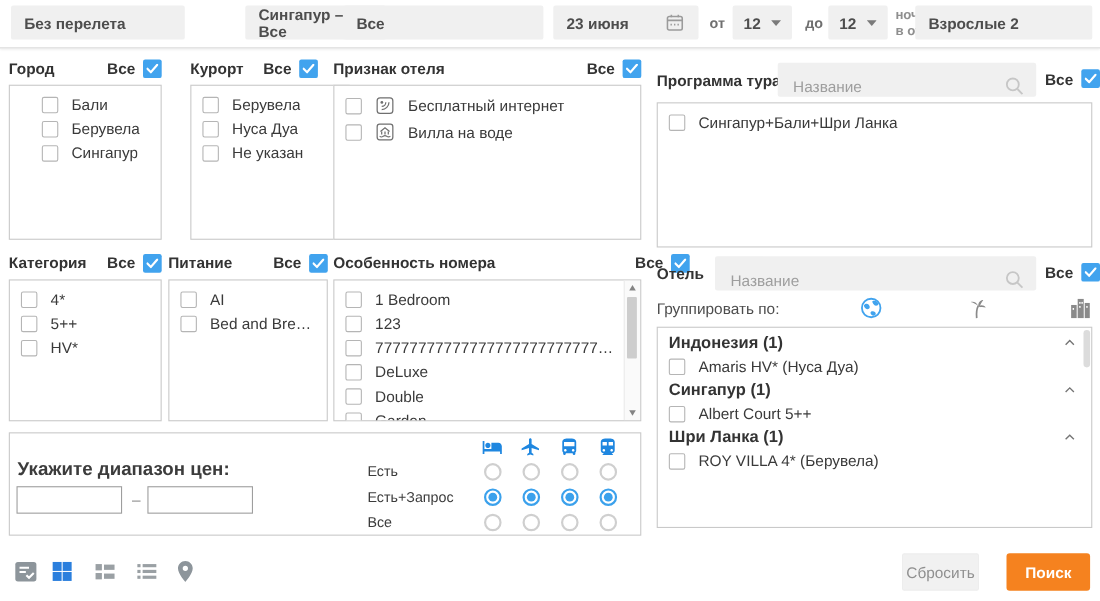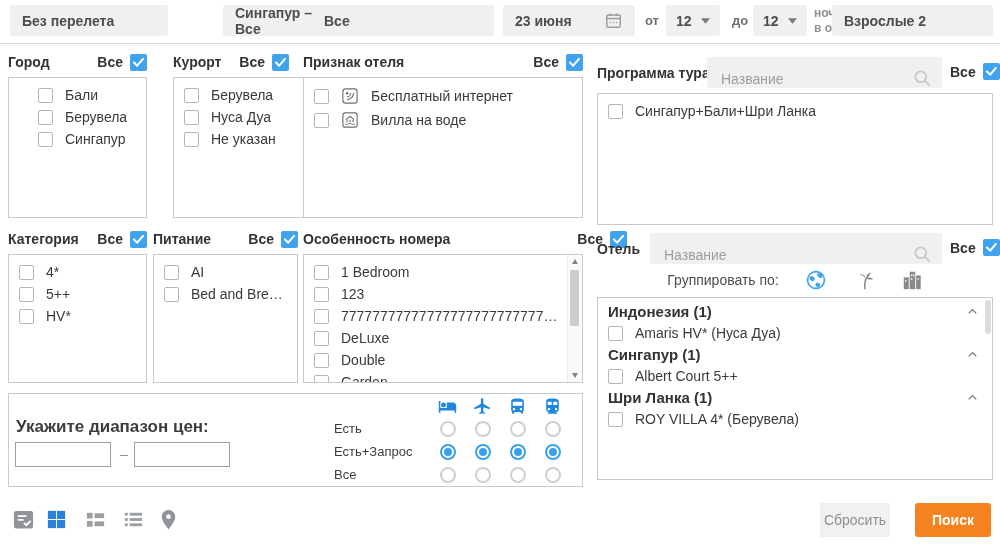--- a/index.html
+++ b/index.html
@@ -52,21 +52,21 @@
   .radio.sel::after{content:"";position:absolute;left:2px;top:2px;width:8px;height:8px;border-radius:50%;background:#3ba1ec;}
   
   .rp-title{position:absolute;font-size:14px;font-weight:bold;color:#333;}
   .search-box{position:absolute;height:31px;background:#f0f0f0;border-radius:2px;display:flex;align-items:flex-end;
               padding:0 10px 0 12px;box-sizing:border-box;}
   .search-box input{flex:1;border:none;background:transparent;outline:none;
                     font:14px "Liberation Sans",sans-serif;color:#333;min-width:0;}
   .search-box input::placeholder{color:#9e9e9e;}
   .abs-all{position:absolute;}
   .groupby{position:absolute;left:597px;top:269px;width:396px;display:flex;align-items:center;
-           justify-content:center;gap:26px;}
+           justify-content:space-between;gap:26px;}
   .groupby-label{font-size:14px;color:#4d4d4d;}
   .gicon{width:22px;height:22px;display:flex;cursor:pointer;}
   .group-head{display:flex;align-items:center;justify-content:space-between;padding:2px 12px 2px 10px;cursor:pointer;}
   .group-name{font-size:15px;font-weight:bold;color:#333;}
   .thin-thumb{position:absolute;right:1px;top:2px;width:6px;height:34px;background:#dcdcdc;border-radius:3px;}
   
   .ficon{position:absolute;top:508px;width:23px;height:23px;display:flex;cursor:pointer;}
   .btn{position:absolute;top:503px;height:34px;border-radius:2px;display:flex;align-items:center;
        justify-content:center;font-size:14px;cursor:pointer;box-sizing:border-box;}
   .btn.reset{left:820px;width:70px;background:#f1f1f1;color:#8f8f8f;border:1px solid #ededed;}

